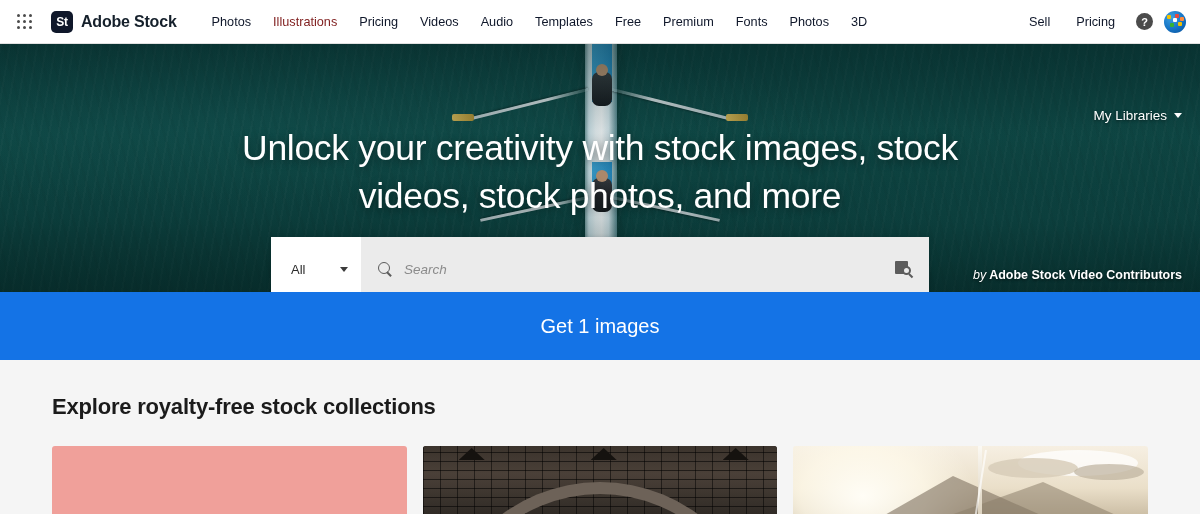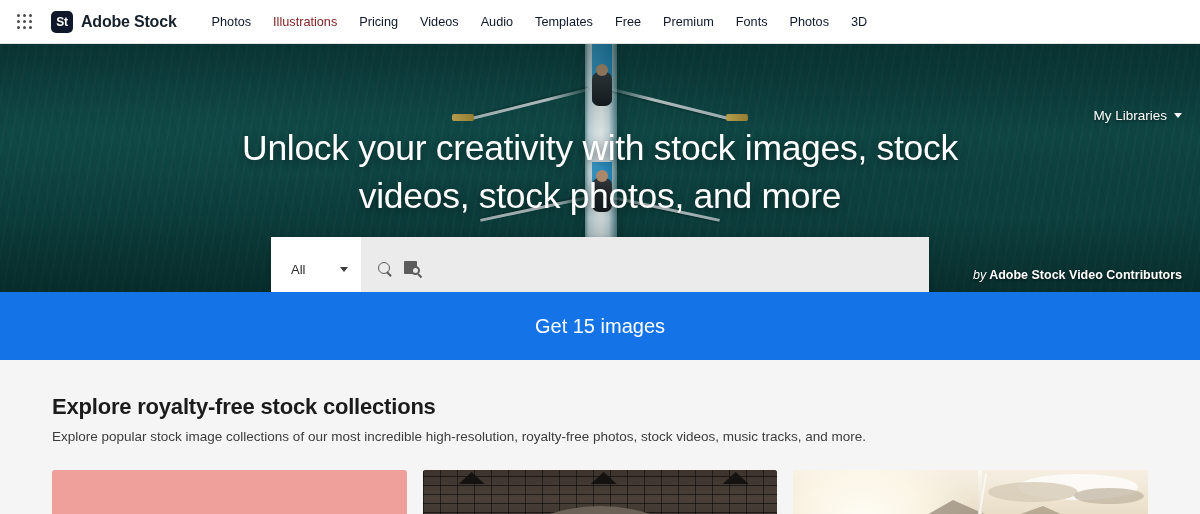--- a/index.html
+++ b/index.html
@@ -272,20 +272,26 @@
     <div class="navlink">Videos</div>
     <div class="navlink">Audio</div>
     <div class="navlink">Templates</div>
     <div class="navlink">Free</div>
     <div class="navlink">Premium</div>
     <div class="navlink">Fonts</div>
     <div class="navlink">Photos</div>
     <div class="navlink">3D</div>
   </div>
 
+  <div class="nav-right">
+    <div class="navlink">Sell</div>
+    <div class="navlink">Pricing</div>
+    <div class="help-icon">?</div>
+    <div class="avatar"></div>
+  </div>
 </div>
 
 <div class="hero">
   <div class="hero-bg"></div>
 
   <div class="boat"></div>
   <div class="boat-stripe s1"></div>
   <div class="boat-stripe s2"></div>
   <div class="boat-stripe s3"></div>
 
@@ -313,41 +319,41 @@
 
   <div class="hero-title">Unlock your creativity with stock images, stock videos, stock photos, and more</div>
 
   <div class="searchbar">
     <div class="sel">
       <span>All</span>
       <span class="chev2"></span>
     </div>
     <div class="sfield">
       <span class="mag"></span>
+      <span class="sinput">Search</span>
       <span class="visual-search">
         <span class="vs-box"></span>
           <span class="vs-circ"></span>
           <span class="vs-h"></span>
       </span>
     </div>
   </div>
 
   <div class="byline">
     <em>by</em>
     <span>Adobe Stock Video Contributors</span>
   </div>
 </div>
 
 <div class="promo">
-  <div class="promo-text">Get 15 images</div>
+  <div class="promo-text">Get 1 images</div>
 </div>
 
 <div class="curated">
   <h2>Explore royalty-free stock collections</h2>
-  <p>Explore popular stock image collections of our most incredible high-resolution, royalty-free photos, stock videos, music tracks, and more.</p>
 
   <div class="cards">
 
     <div class="card card-pink"></div>
 
     <div class="card card-brick">
       <span class="bricks"></span>
       <span class="archring"></span>
 
       <span class="vent v1"></span>

